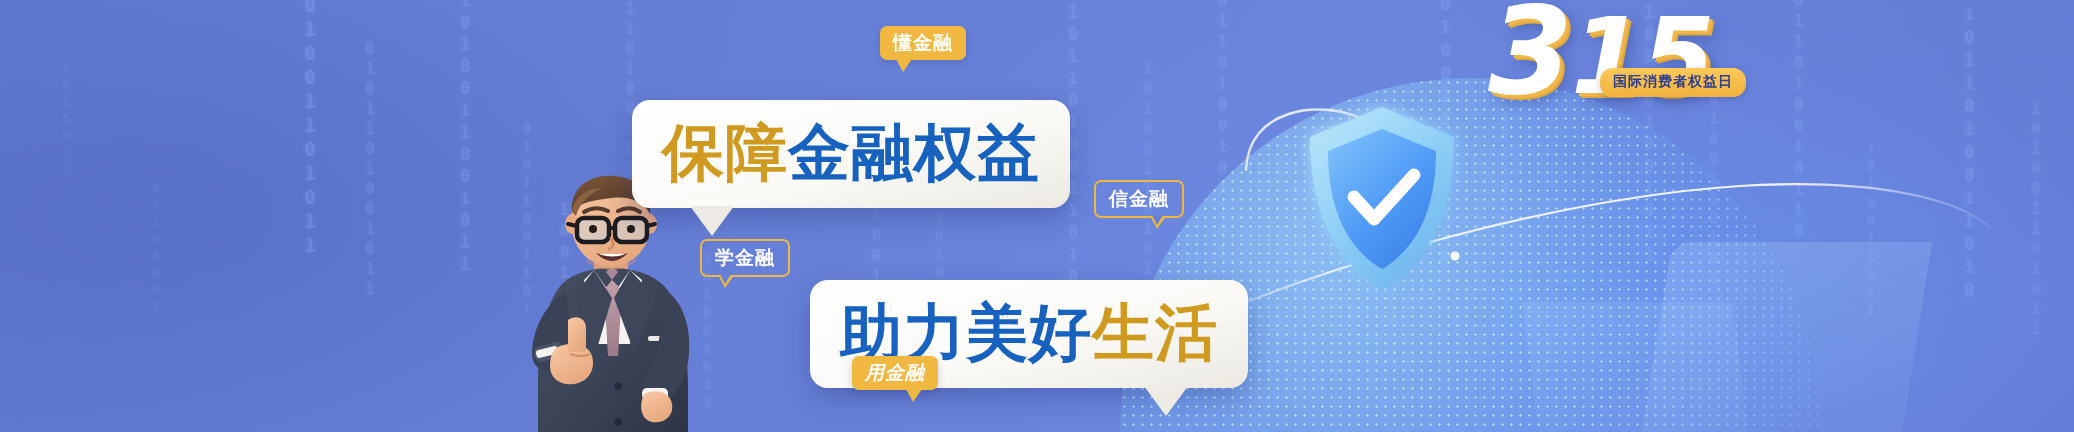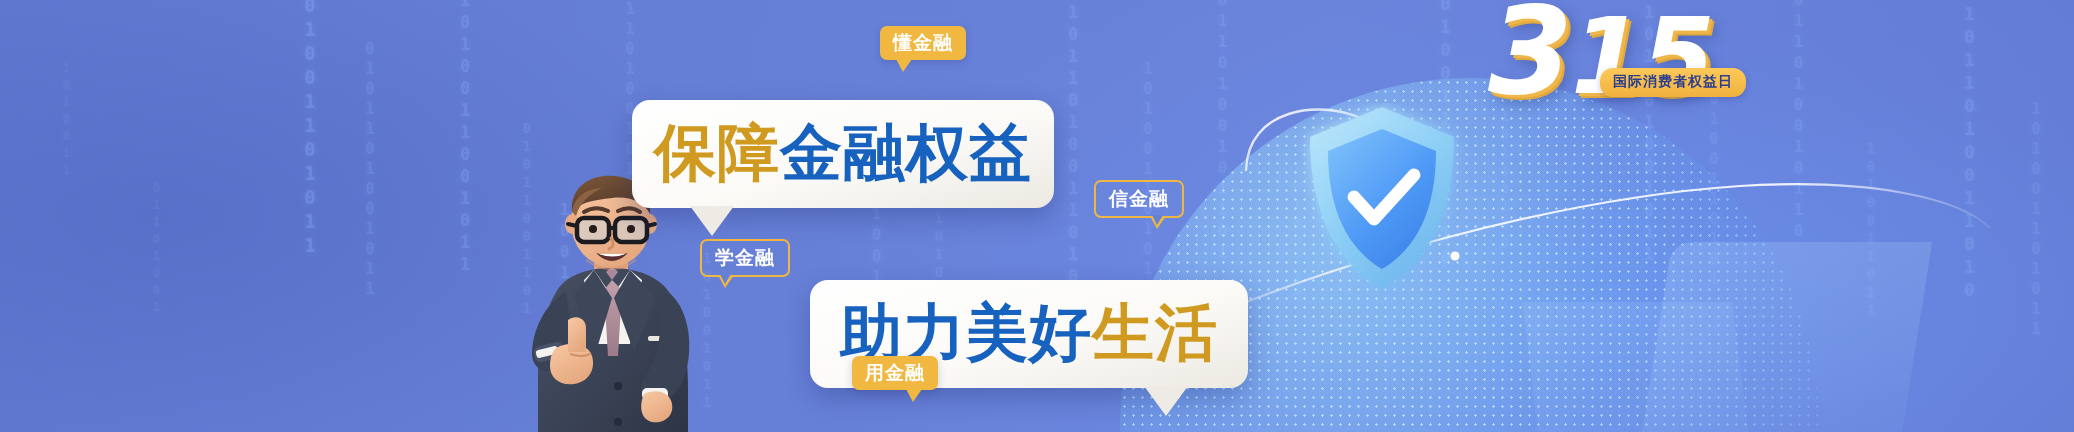--- a/index.html
+++ b/index.html
@@ -138,21 +138,21 @@
   .bubble-title {
     font-family: "DejaVu Sans", "Liberation Sans", sans-serif;
     font-weight: 700;
     white-space: nowrap;
     line-height: 1;
     letter-spacing: 1px;
   }
   .t-gold { color: #d09a21; }
   .t-blue { color: #1862bf; }
 
-  #bubble-1 { left: 632px; top: 100px; padding: 22px 22px 24px; }
+  #bubble-1 { left: 632px; top: 100px; padding: 22px 30px 24px; }
   #bubble-1 .bubble-title { font-size: 62px; }
   #bubble-1 .tail { left: 58px; bottom: -28px; }
 
   #bubble-2 { left: 810px; top: 248px; padding: 22px 30px 24px; margin-top: 32px; }
   #bubble-2 .bubble-title { font-size: 62px; }
   #bubble-2 .tail { right: 60px; bottom: -28px; }
 
   
   .tag {
     position: absolute;
@@ -196,21 +196,21 @@
     border-right: 6px solid transparent;
     border-top: 10px solid #6780d7;
   }
 
   #tag-dong  { left: 880px; top: 26px; text-align: right; }
   #tag-dong .tag-tail { left: 16px; }
   #tag-xue   { left: 700px; top: 239px; }
   #tag-xue .tag-tail { left: 16px; }
   #tag-xin   { left: 1094px; top: 180px; }
   #tag-xin .tag-tail { right: 16px; }
-  #tag-yong  { left: 852px; top: 356px; }
+  #tag-yong  { left: 852px; top: 356px; font-style: italic; }
   #tag-yong .tag-tail { right: 16px; }
 
   
   .character { position: absolute; left: 498px; top: 168px; width: 240px; height: 290px; }
 </style>
 </head>
 <body>
 
 <div id="banner">
 

